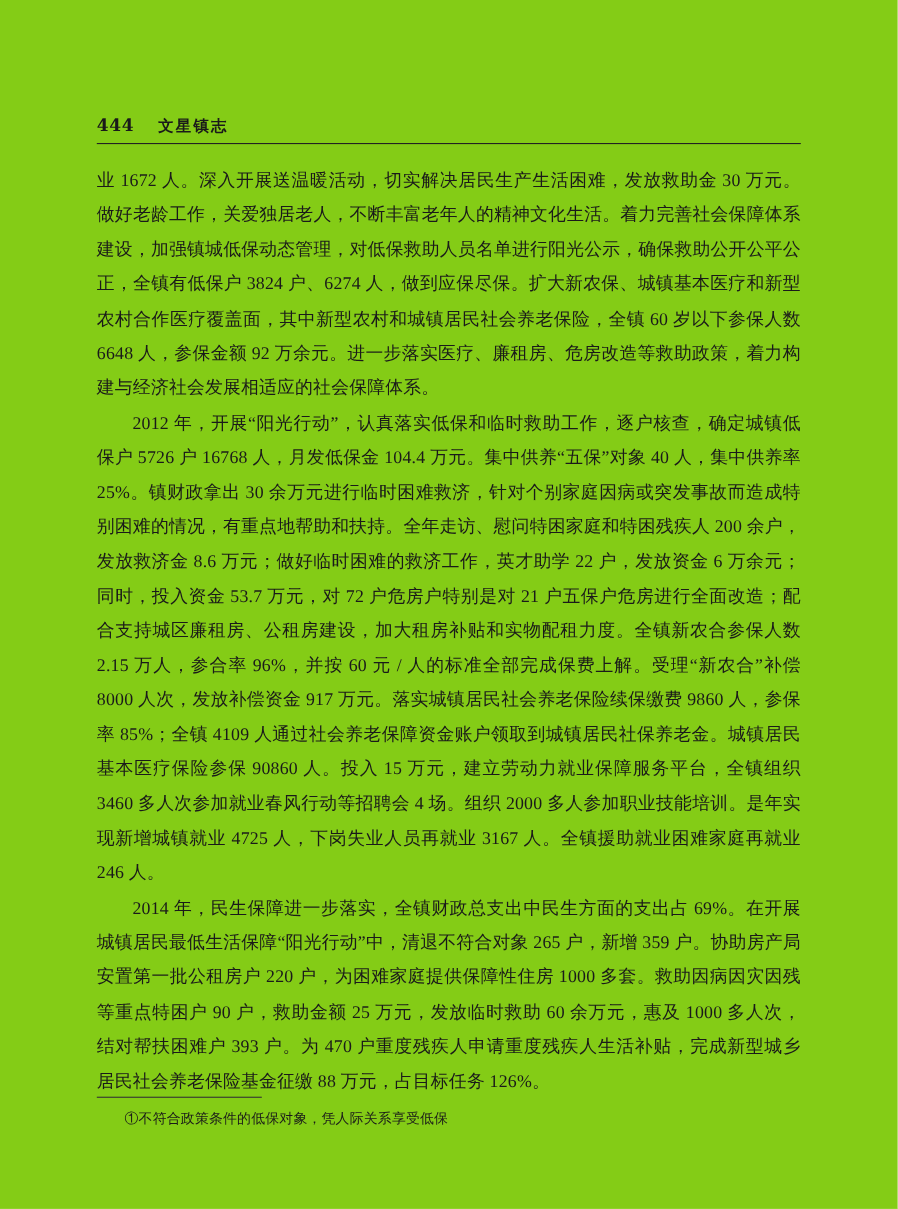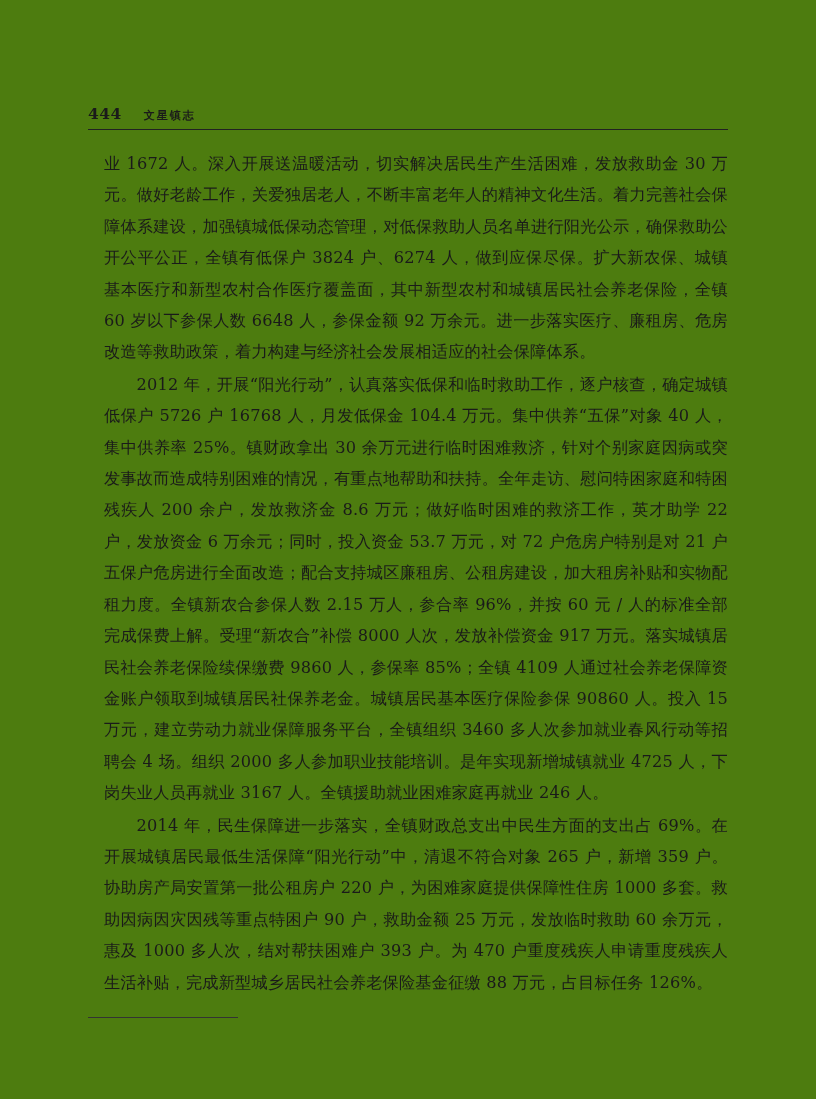--- a/index.html
+++ b/index.html
@@ -12,49 +12,50 @@
     background: #ffffff;
     font-family: "DejaVu Serif", "Liberation Serif", serif;
     color: #1a1a1a;
   }
   .page {
     position: relative;
     width: 816px;
     height: 1099px;
     box-sizing: border-box;
     padding: 104px 88px 60px 88px;
-    background: #4d7c0f;
+    background: #84cc16;
   }
   .header {
     display: flex;
     align-items: baseline;
     gap: 22px;
     padding-bottom: 6px;
     border-bottom: 1.6px solid #222;
     margin-bottom: 18px;
   }
   .header .page-num {
     font-family: "DejaVu Serif", "Liberation Serif", serif;
     font-weight: bold;
     font-size: 15.5px;
     letter-spacing: 0.5px;
   }
   .header .book-title {
     font-family: "DejaVu Sans", "Liberation Sans", sans-serif;
     font-weight: bold;
-    font-size: 11px;
+    font-size: 14px;
     letter-spacing: 2px;
   }
   .body-text p {
-    margin: 0 0 1px 16px;
+    margin: 0 0 1px 0;
     font-size: 16.2px;
     line-height: 31.4px;
     text-align: justify;
     text-justify: inter-ideograph;
     letter-spacing: 0.2px;
+    font-family: Liberation Serif, serif;
   }
   .body-text p.indent {
     text-indent: 2em;
   }
   .footnote-area {
     position: absolute;
     left: 88px;
     right: 88px;
     bottom: 72px;
   }
@@ -88,15 +89,16 @@
   </div>
 
   <div class="body-text">
     <p>业 1672 人。深入开展送温暖活动，切实解决居民生产生活困难，发放救助金 30 万元。做好老龄工作，关爱独居老人，不断丰富老年人的精神文化生活。着力完善社会保障体系建设，加强镇城低保动态管理，对低保救助人员名单进行阳光公示，确保救助公开公平公正，全镇有低保户 3824 户、6274 人，做到应保尽保。扩大新农保、城镇基本医疗和新型农村合作医疗覆盖面，其中新型农村和城镇居民社会养老保险，全镇 60 岁以下参保人数 6648 人，参保金额 92 万余元。进一步落实医疗、廉租房、危房改造等救助政策，着力构建与经济社会发展相适应的社会保障体系。</p>
     <p class="indent">2012 年，开展“阳光行动”，认真落实低保和临时救助工作，逐户核查，确定城镇低保户 5726 户 16768 人，月发低保金 104.4 万元。集中供养“五保”对象 40 人，集中供养率 25%。镇财政拿出 30 余万元进行临时困难救济，针对个别家庭因病或突发事故而造成特别困难的情况，有重点地帮助和扶持。全年走访、慰问特困家庭和特困残疾人 200 余户，发放救济金 8.6 万元；做好临时困难的救济工作，英才助学 22 户，发放资金 6 万余元；同时，投入资金 53.7 万元，对 72 户危房户特别是对 21 户五保户危房进行全面改造；配合支持城区廉租房、公租房建设，加大租房补贴和实物配租力度。全镇新农合参保人数 2.15 万人，参合率 96%，并按 60 元 / 人的标准全部完成保费上解。受理“新农合”补偿 8000 人次，发放补偿资金 917 万元。落实城镇居民社会养老保险续保缴费 9860 人，参保率 85%；全镇 4109 人通过社会养老保障资金账户领取到城镇居民社保养老金。城镇居民基本医疗保险参保 90860 人。投入 15 万元，建立劳动力就业保障服务平台，全镇组织 3460 多人次参加就业春风行动等招聘会 4 场。组织 2000 多人参加职业技能培训。是年实现新增城镇就业 4725 人，下岗失业人员再就业 3167 人。全镇援助就业困难家庭再就业 246 人。</p>
     <p class="indent">2014 年，民生保障进一步落实，全镇财政总支出中民生方面的支出占 69%。在开展城镇居民最低生活保障“阳光行动”中，清退不符合对象 265 户，新增 359 户。协助房产局安置第一批公租房户 220 户，为困难家庭提供保障性住房 1000 多套。救助因病因灾因残等重点特困户 90 户，救助金额 25 万元，发放临时救助 60 余万元，惠及 1000 多人次，结对帮扶困难户 393 户。为 470 户重度残疾人申请重度残疾人生活补贴，完成新型城乡居民社会养老保险基金征缴 88 万元，占目标任务 126%。</p>
   </div>
 
   <div class="footnote-area">
     <div class="footnote-rule"></div>
+    <div class="footnote"><span>①</span><span>不符合政策条件的低保对象，凭人际关系享受低保</span></div>
   </div>
 
 </div>
 
 </body></html>

